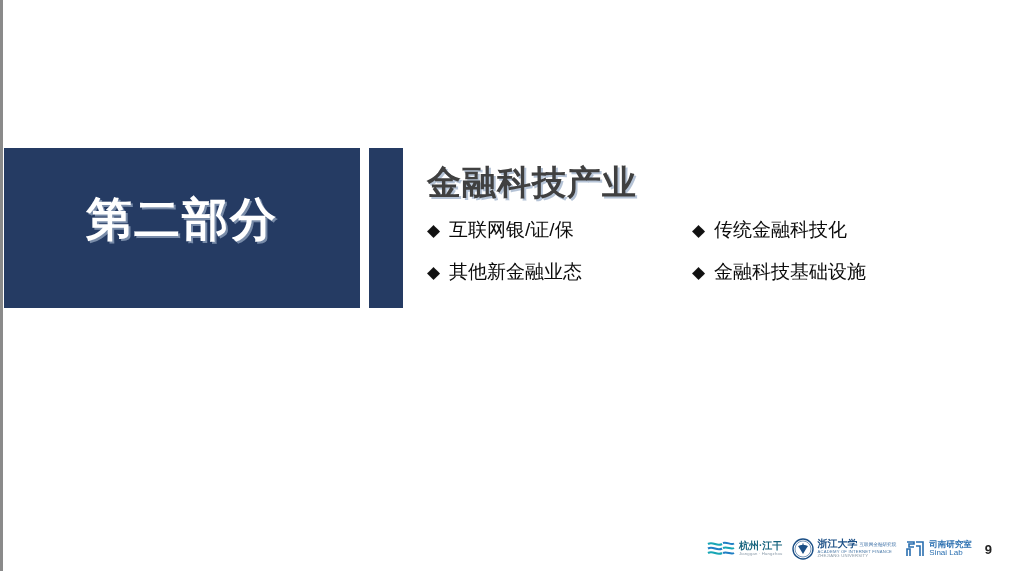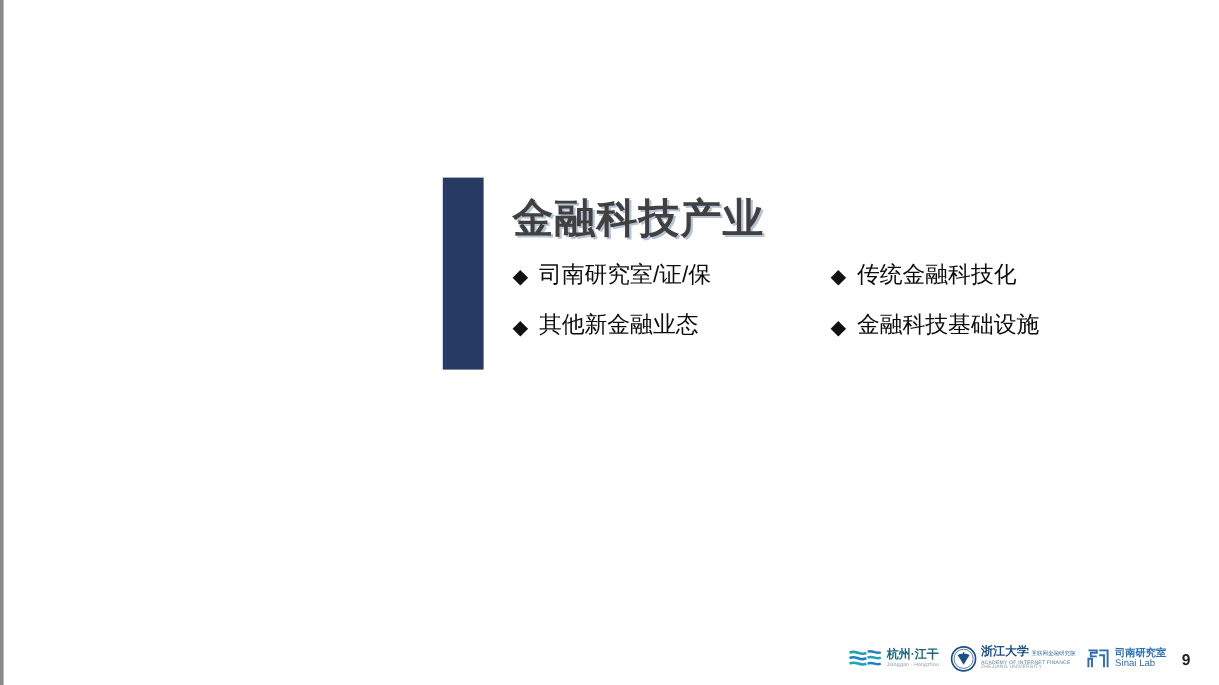--- a/index.html
+++ b/index.html
@@ -167,29 +167,32 @@
     margin-left: 4px;
   }
 </style>
 </head>
 <body>
 
 <div class="slide">
 
   <div class="page-edge"></div>
 
+  <div class="section-block">
+    <div class="section-block-label">第二部分</div>
+  </div>
   <div class="section-bar"></div>
 
   <div class="content">
     <div class="content-title">金融科技产业</div>
 
     <div class="bullet-grid">
       <div class="bullet">
         <span class="bullet-marker">◆</span>
-        <span>司南研究室/证/保</span>
+        <span>互联网银/证/保</span>
       </div>
       <div class="bullet">
         <span class="bullet-marker">◆</span>
         <span>传统金融科技化</span>
       </div>
       <div class="bullet">
         <span class="bullet-marker">◆</span>
         <span>其他新金融业态</span>
       </div>
       <div class="bullet">

